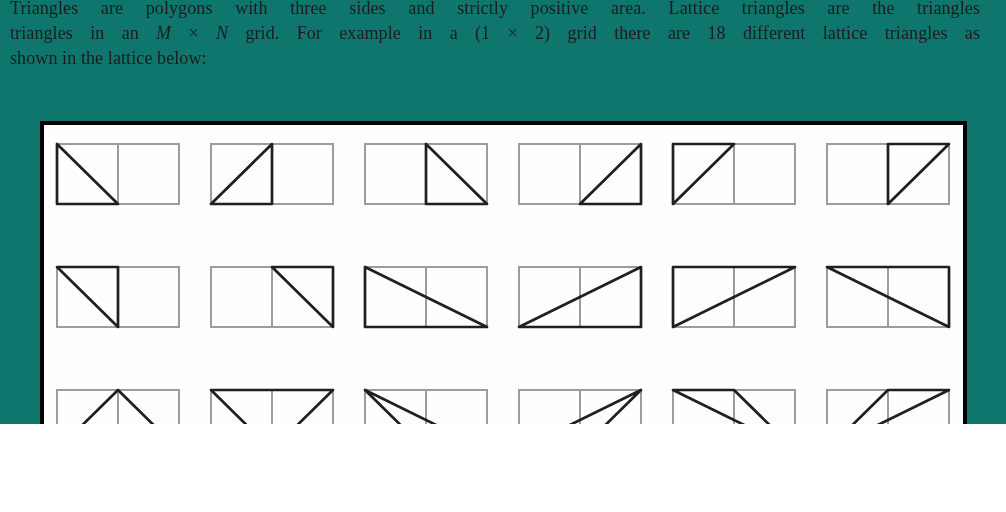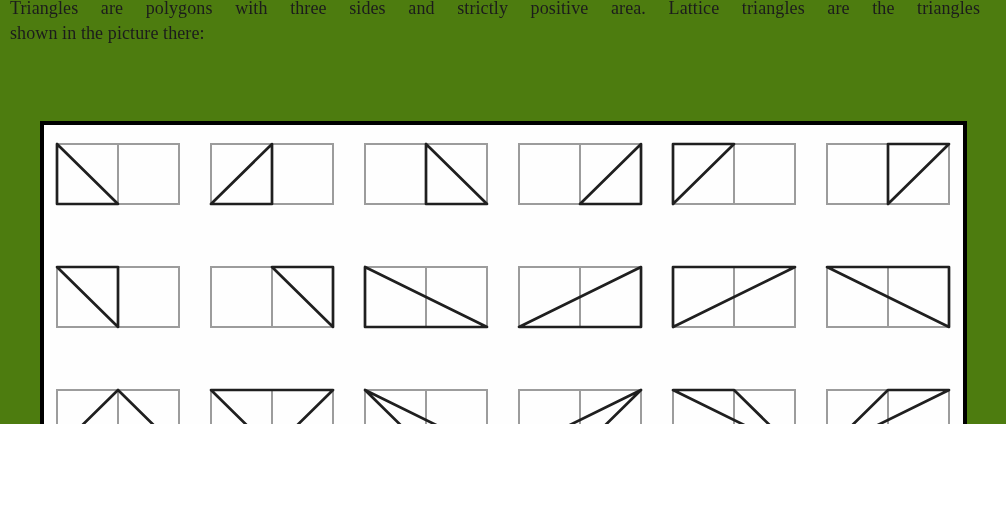--- a/index.html
+++ b/index.html
@@ -1,20 +1,20 @@
 <!DOCTYPE html>
 <html><head>
 <meta charset="utf-8">
 <style>
   html, body { margin: 0; padding: 0; }
   .page {
     position: relative;
     width: 1006px;
     height: 424px;
-    background: #4d7c0f;
+    background: #0f766e;
     font-family: "Liberation Serif", serif;
     overflow: hidden;
   }
   .problem-text {
     position: absolute;
     left: 10px;
     top: -4px;
     width: 970px;
     font-size: 18px;
     line-height: 25px;
@@ -46,21 +46,22 @@
     height: 2px;
     background: #cccccc;
   }
 </style>
 </head>
 <body>
 
 <div class="page">
   <div class="problem-text" id="problem-text">
       <div class="line justify-full"><span class="">Triangles are polygons with three sides and strictly positive area.  Lattice triangles are the triangles</span></div>
-      <div class="line"><span class="">shown in the picture there:</span></div>
+      <div class="line justify-full"><span class="">triangles in an </span><span class="seg-italic">M</span><span class=""> × </span><span class="seg-italic">N</span><span class=""> grid.  For example in a (1 × 2) grid there are 18 different lattice triangles as</span></div>
+      <div class="line"><span class="">shown in the lattice below:</span></div>
     </div>
   <div class="figure-frame" id="figure-grid">
       <div class="cell">
         <svg width="126" height="64" viewBox="0 0 126 64">
           <rect x="2" y="2" width="122" height="60" fill="none" stroke="#9c9c9c" stroke-width="2"></rect>
           <line x1="63" y1="2" x2="63" y2="62" stroke="#9c9c9c" stroke-width="2"></line>
           <polygon points="2,2 2,62 63,62" fill="none" stroke="#1f1f1f" stroke-width="2.7" stroke-linejoin="round" stroke-linecap="round"></polygon>
         </svg>
       </div>
       <div class="cell">

